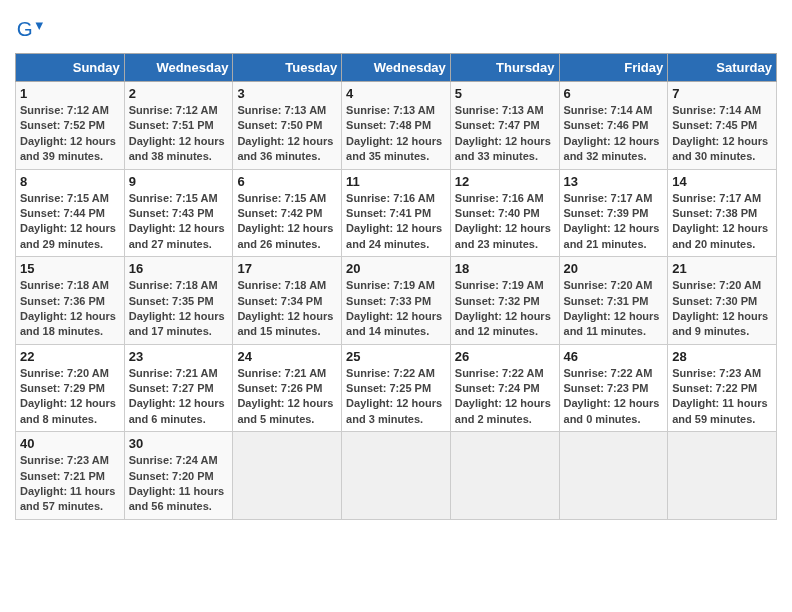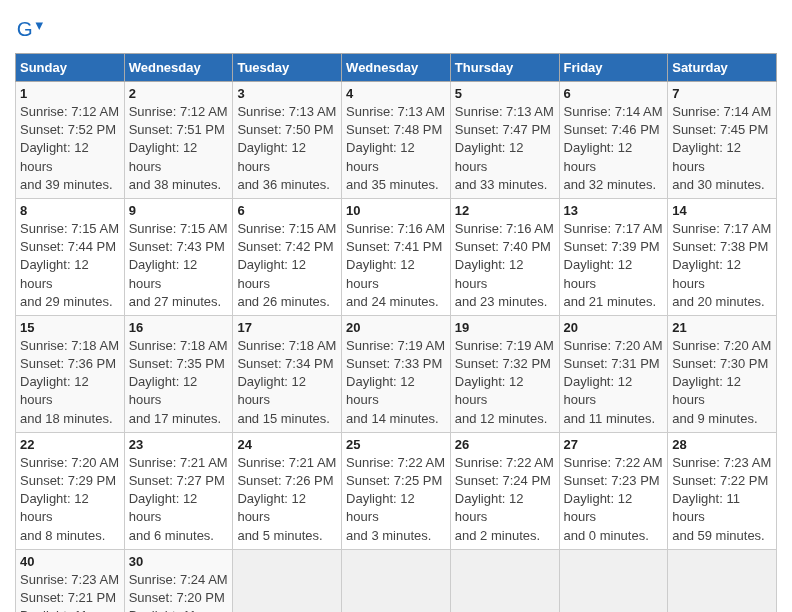--- a/index.html
+++ b/index.html
@@ -50,21 +50,21 @@
       width: 100%;
       border-collapse: collapse;
       table-layout: fixed;
     }
     thead tr th {
       background-color: #2a6db5;
       color: #fff;
       font-size: 13px;
       font-weight: bold;
       padding: 6px 4px;
-      text-align: left;
+      text-align: right;
       border: 1px solid #aaa;
     }
     tbody tr td {
       vertical-align: top;
       border: 1px solid #ccc;
       padding: 4px;
       font-size: 10px;
       color: #333;
       background: #fff;
       height: 80px;
@@ -73,23 +73,24 @@
       background: #f9f9f9;
     }
     .day-num {
       font-size: 13px;
       font-weight: bold;
       color: #222;
       display: block;
       margin-bottom: 2px;
     }
     .day-info {
-      font-size: 13px;
+      font-size: 11px;
       line-height: 1.4;
       color: #444;
+      font-weight: bold;
     }
     td.empty {
       background: #f0f0f0 !important;
     }
   </style>
 </head>
 <body>
 
 <div class="header-area">
   <div class="logo">
@@ -188,21 +189,21 @@
 and 27 minutes.</div>
         </td>
         <td>
           <span class="day-num">6</span>
           <div class="day-info" style="white-space: pre-line;">Sunrise: 7:15 AM
 Sunset: 7:42 PM
 Daylight: 12 hours
 and 26 minutes.</div>
         </td>
         <td>
-          <span class="day-num">10</span>
+          <span class="day-num">11</span>
           <div class="day-info" style="white-space: pre-line;">Sunrise: 7:16 AM
 Sunset: 7:41 PM
 Daylight: 12 hours
 and 24 minutes.</div>
         </td>
         <td>
           <span class="day-num">12</span>
           <div class="day-info" style="white-space: pre-line;">Sunrise: 7:16 AM
 Sunset: 7:40 PM
 Daylight: 12 hours
@@ -246,21 +247,21 @@
 and 15 minutes.</div>
         </td>
         <td>
           <span class="day-num">20</span>
           <div class="day-info" style="white-space: pre-line;">Sunrise: 7:19 AM
 Sunset: 7:33 PM
 Daylight: 12 hours
 and 14 minutes.</div>
         </td>
         <td>
-          <span class="day-num">19</span>
+          <span class="day-num">18</span>
           <div class="day-info" style="white-space: pre-line;">Sunrise: 7:19 AM
 Sunset: 7:32 PM
 Daylight: 12 hours
 and 12 minutes.</div>
         </td>
         <td>
           <span class="day-num">20</span>
           <div class="day-info" style="white-space: pre-line;">Sunrise: 7:20 AM
 Sunset: 7:31 PM
 Daylight: 12 hours
@@ -304,21 +305,21 @@
 and 3 minutes.</div>
         </td>
         <td>
           <span class="day-num">26</span>
           <div class="day-info" style="white-space: pre-line;">Sunrise: 7:22 AM
 Sunset: 7:24 PM
 Daylight: 12 hours
 and 2 minutes.</div>
         </td>
         <td>
-          <span class="day-num">27</span>
+          <span class="day-num">46</span>
           <div class="day-info" style="white-space: pre-line;">Sunrise: 7:22 AM
 Sunset: 7:23 PM
 Daylight: 12 hours
 and 0 minutes.</div>
         </td>
         <td>
           <span class="day-num">28</span>
           <div class="day-info" style="white-space: pre-line;">Sunrise: 7:23 AM
 Sunset: 7:22 PM
 Daylight: 11 hours

